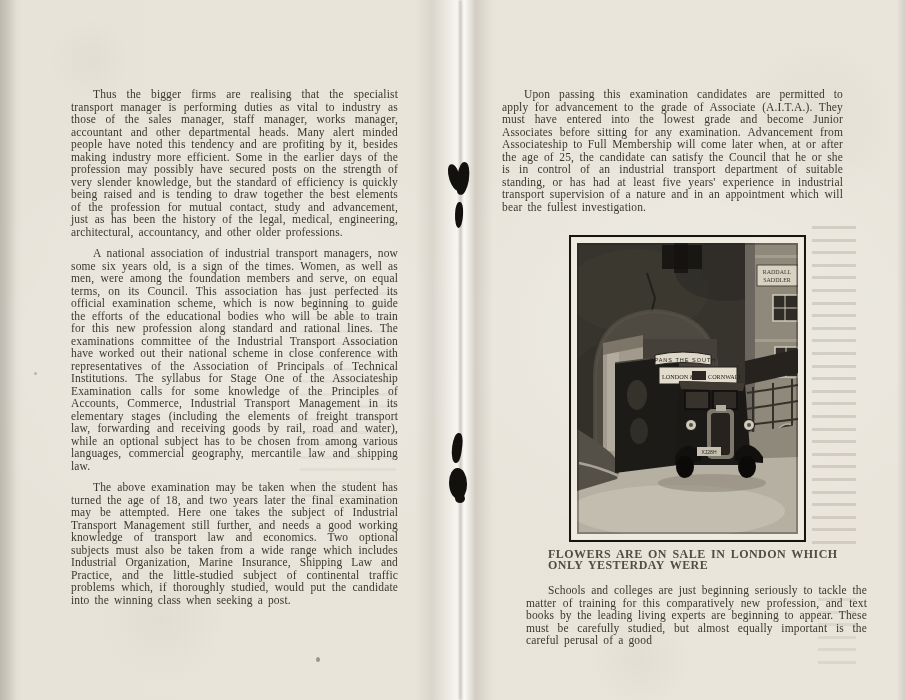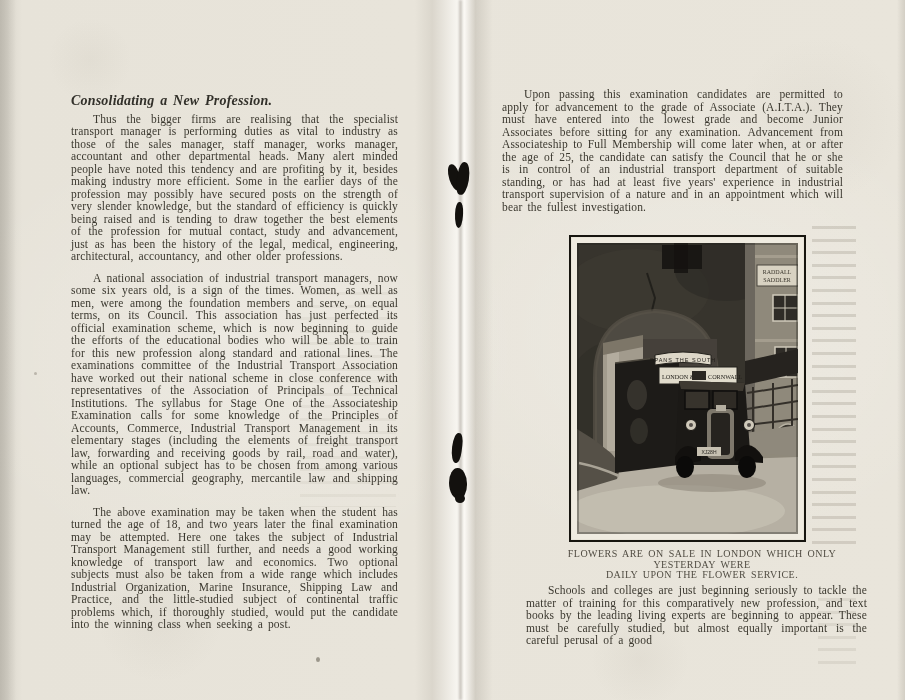--- a/index.html
+++ b/index.html
@@ -40,22 +40,22 @@
   #left-col{left:71px;top:88px;width:327px;}
   #right-col-top{left:502px;top:88px;width:341px;}
   #right-col-bottom{left:526px;top:584px;width:341px;}
 
   
   .photo-frame{position:absolute;left:569px;top:235px;width:221px;height:291px;
     background:#efebe0;border:2px solid #17150f;padding:6px;
     box-shadow:0 0 0 1px rgba(230,226,214,.8) inset;}
   .photo-frame svg{display:block;}
 
-  .caption{position:absolute;left:548px;top:549px;width:308px;text-align:center;
-    font-size:10px;font-weight:400;line-height:10.5px;letter-spacing:.45px;
+  .caption{position:absolute;left:548px;top:549px;width:308px;text-align:left;
+    font-size:12px;font-weight:700;line-height:10.5px;letter-spacing:.45px;
     word-spacing:2px;color:#514d43;}
 
   
   .blob{position:absolute;background:#13110e;}
   .blob-a1{left:449px;top:164px;width:11px;height:27px;border-radius:60% 45% 50% 55%;transform:rotate(-18deg);}
   .blob-a2{left:457px;top:162px;width:12px;height:33px;border-radius:45% 60% 55% 50%;transform:rotate(9deg);}
   .blob-a3{left:455px;top:202px;width:8px;height:26px;border-radius:45% 45% 50% 55%;transform:rotate(3deg);}
   .blob-b1{left:452px;top:433px;width:10px;height:30px;border-radius:55% 45% 45% 60%;transform:rotate(7deg);}
   .blob-b2{left:449px;top:468px;width:18px;height:31px;border-radius:48% 52% 46% 54%;}
   .blob-b3{left:455px;top:494px;width:10px;height:9px;border-radius:50%;}
@@ -79,21 +79,20 @@
   <div class="edge-left"></div>
   <div class="edge-right"></div>
   <div class="gutter"></div>
   <div class="crease"></div>
 
   <div class="ghost ghost-l1"></div>
   <div class="ghost ghost-r1"></div>
   <div class="ghost ghost-r2"></div>
 
   <div class="col" id="left-col">
-    <h2>Consolidating a New Profession.</h2>
     <p>Thus the bigger firms are realising that the specialist transport manager is performing duties as vital to industry as those of the sales manager, staff manager, works manager, accountant and other departmental heads.  Many alert minded people have noted this tendency and are profiting by it, besides making industry more efficient. Some in the earlier days of the profession may possibly have secured posts on the strength of very slender knowledge, but the standard of efficiency is quickly being raised and is tending to draw together the best elements of the profession for mutual contact, study and advancement, just as has been the history of the legal, medical, engineering, architectural, accountancy, and other older professions.</p>
     <p>A national association of industrial transport managers, now some six years old, is a sign of the times.  Women, as well as men, were among the foundation members and serve, on equal terms, on its Council.  This association has just perfected its official examination scheme, which is now beginning to guide the efforts of the educational bodies who will be able to train for this new profession along standard and rational lines.  The examinations committee of the Industrial Transport Association have worked out their national scheme in close conference with representatives of the Association of Principals of Technical Institutions.  The syllabus for Stage One of the Associateship Examination calls for some knowledge of the Principles of Accounts, Commerce, Industrial Transport Management in its elementary stages (including the elements of freight transport law, forwarding and receiving goods by rail, road and water),  while an optional subject has to be chosen from among various languages, commercial geography, mercantile law and shipping law.</p>
     <p>The above examination may be taken when the student has turned the age of 18, and two years later the final examination may be attempted.  Here one takes the subject of Industrial Transport Management still further, and needs a good working knowledge of transport law and economics. Two optional subjects must also be taken from a wide range which includes Industrial Organization, Marine Insurance, Shipping Law and Practice, and the little-studied subject of continental traffic problems which, if thoroughly studied, would put the candidate into the winning class when seeking a post.</p>
   </div>
 
   <div class="col" id="right-col-top">
     <p>Upon passing this examination candidates are permitted to apply for advancement to the grade of Associate (A.I.T.A.).  They must have entered into the lowest grade and become Junior Associates before sitting for any examination.  Advancement from Associateship to Full Membership will come later when, at or after the age of 25, the candidate can satisfy the Council that he or she is in control of an industrial transport department of suitable standing, or has had at least five years' experience in industrial transport supervision of a nature and in an appointment which will bear the fullest investigation.</p>
   </div>
 
   <figure class="photo-frame" style="margin:0">
@@ -197,21 +196,20 @@
         <ellipse cx="108" cy="224" rx="9" ry="11" fill="#0b0a09"></ellipse>
         <ellipse cx="170" cy="224" rx="9" ry="11" fill="#0b0a09"></ellipse>
       </g>
 
       <rect x="1" y="1" width="219" height="289" fill="none" stroke="#23211c" stroke-width="2" opacity=".35"></rect>
     </svg>
   </figure>
 
   <div class="caption">
     <div>FLOWERS ARE ON SALE IN LONDON WHICH ONLY YESTERDAY WERE</div>
-    <div>DAILY UPON THE FLOWER SERVICE.</div>
   </div>
 
   <div class="col" id="right-col-bottom">
     <p>Schools and colleges are just beginning seriously to tackle the matter of training for this comparatively new profession, and text books by the leading living experts are beginning to appear.   These must be carefully studied, but almost equally important is the careful perusal of a good</p>
   </div>
 
   <div class="blob blob-a1"></div>
   <div class="blob blob-a2"></div>
   <div class="blob blob-a3"></div>
   <div class="blob blob-b1"></div>

